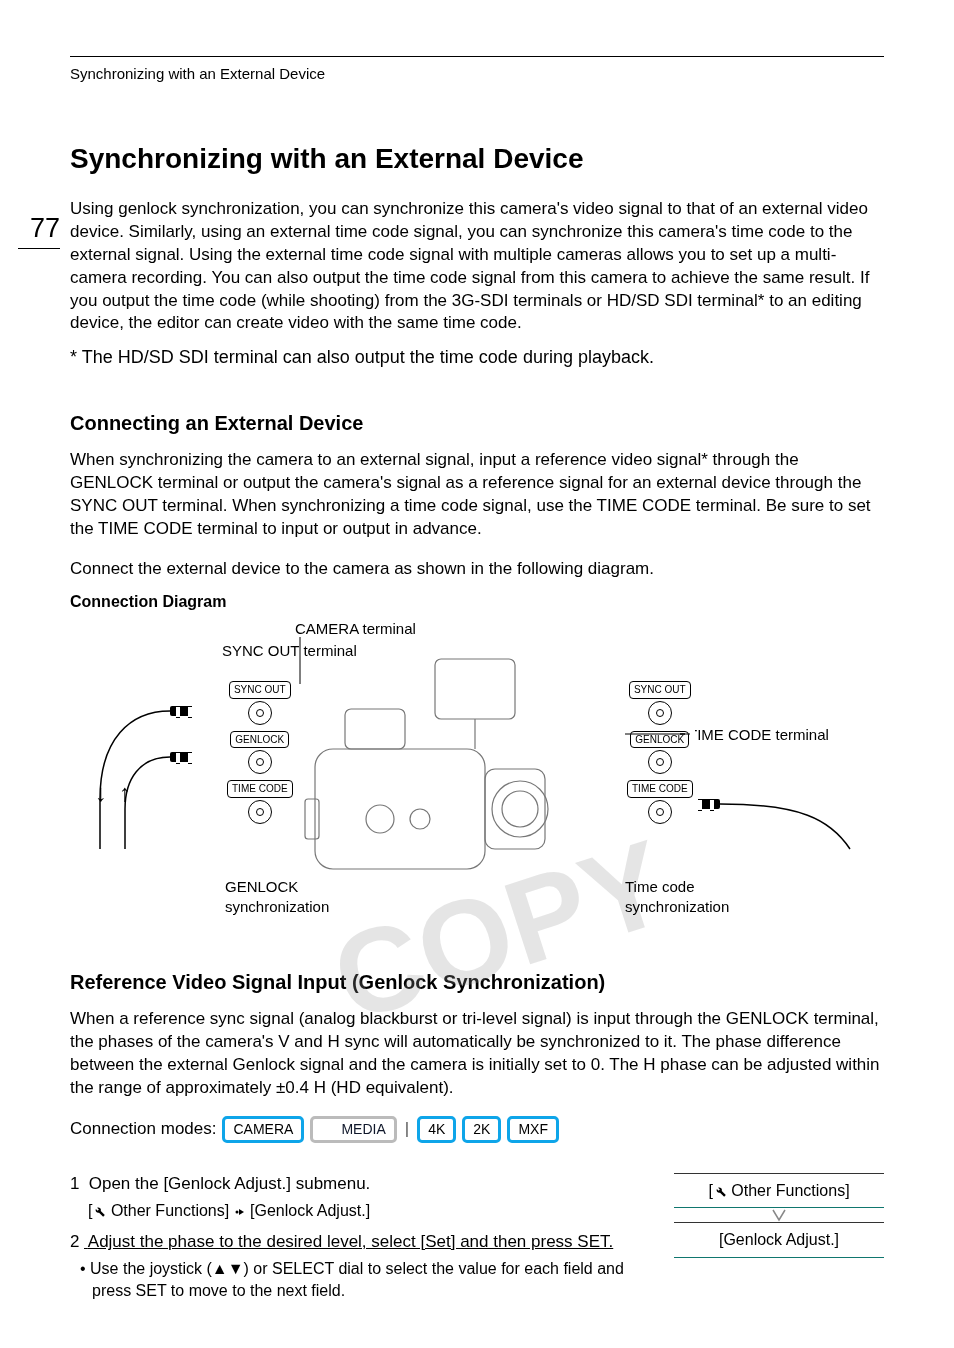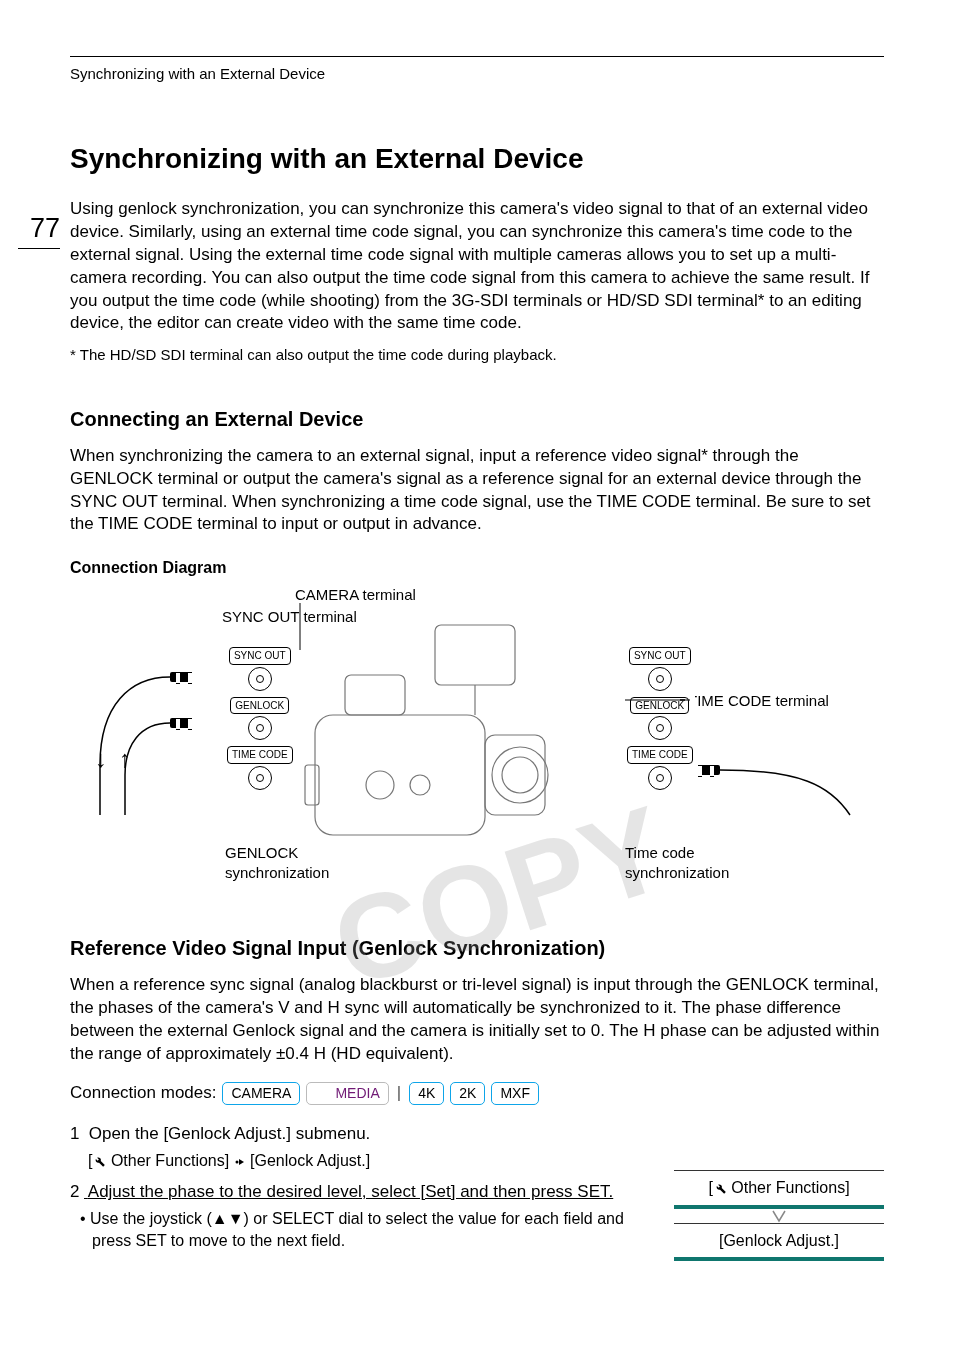--- a/index.html
+++ b/index.html
@@ -54,21 +54,21 @@
     font-weight: bold;
     margin: 0 0 20px 0;
   }
   h2 {
     font-size: 20px;
     font-weight: bold;
     margin: 40px 0 12px 0;
   }
   p { margin: 0 0 10px 0; }
   .footnote {
-    font-size: 15px;
+    font-size: 18px;
     margin-top: 6px;
   }
   .diagram-title {
     font-weight: bold;
     font-size: 16px;
     margin-top: 3px;
     margin-bottom: 6px;
   }
   .diagram-area {
     position: relative;
@@ -92,49 +92,49 @@
     width:22px; height:22px; border:1px solid #000; border-radius:50%; display:flex; align-items:center; justify-content:center; margin:2px auto 6px auto; background:#fff;
   }
   .port-bnc .inner { width:6px;height:6px;border:1px solid #000;border-radius:50%;}
   .opmodes-row {
     margin-top: 16px;
     display: flex;
     align-items: center;
     gap: 6px;
   }
   .mode-pill {
-    border: 1px solid #0ea5e9;
+    border: 3px solid #0ea5e9;
     border-radius: 5px;
     padding: 1px 8px;
     font-size: 14px;
     font-family: Arial, sans-serif;
   }
   .mode-pill.active { color:#000; }
-  .mode-pill.inactive { color:#701a75; border-color:#bbb;padding-left:28px; }
+  .mode-pill.inactive { color:#0f172a; border-color:#bbb;padding-left:28px; }
   .mode-sep { margin: 0 2px; color:#555;}
   .twocol {
     display: flex;
     gap: 16px;
-    margin-top: 18px;
-    align-items: flex-end;
+    margin-top: 30px;
+    align-items: flex-start;
   }
   .procedure {
     flex: 1;
   }
   .step-line { margin: 0 0 4px 0; }
   .step-num { display:inline-block; width:14px; }
   .step-text { }
   .step-sub { margin-left: 18px; font-size:16px;}
   .bullet { margin-left: 22px; text-indent:-12px; font-size:16px;}
   .menu-path-box {
     width: 210px;
     flex-shrink:0;
   }
   .menu-box {
-    border-bottom: 4px solid #0f766e;
+    border-bottom: 1px solid #0f766e;
     text-align: center;
     padding: 6px 4px 6px 4px;
     font-size: 16px;
     position:relative;
   }
   .menu-box.top { border-top:1px solid #333;}
   .menu-connector {
     text-align:center;
     height:14px;
     position:relative;
@@ -194,20 +194,21 @@
 <div class="content">
 
   <h1>Synchronizing with an External Device</h1>
 
   <p>Using genlock synchronization, you can synchronize this camera's video signal to that of an external video device. Similarly, using an external time code signal, you can synchronize this camera's time code to the external signal. Using the external time code signal with multiple cameras allows you to set up a multi-camera recording. You can also output the time code signal from this camera to achieve the same result. If you output the time code (while shooting) from the 3G-SDI terminals or HD/SD SDI terminal* to an editing device, the editor can create video with the same time code.</p>
   <p class="footnote">* The HD/SD SDI terminal can also output the time code during playback.</p>
 
   <h2>Connecting an External Device</h2>
   <p>When synchronizing the camera to an external signal, input a reference video signal* through the GENLOCK terminal or output the camera's signal as a reference signal for an external device through the SYNC OUT terminal. When synchronizing a time code signal, use the TIME CODE terminal. Be sure to set the TIME CODE terminal to input or output in advance.</p>
   <div style="height:8px"></div>
+  <p>Connect the external device to the camera as shown in the following diagram.</p>
 
   <div class="diagram-title">Connection Diagram</div>
 
   <div class="diagram-area">
 
     <div class="watermark">COPY</div>
 
     <div class="diagram-label" style="left:225px; top:0px;">CAMERA terminal</div>
     <div class="diagram-label" style="left:152px; top:22px;">SYNC OUT terminal</div>
     <div class="diagram-label" style="left:618px; top:106px;">TIME CODE terminal</div>

